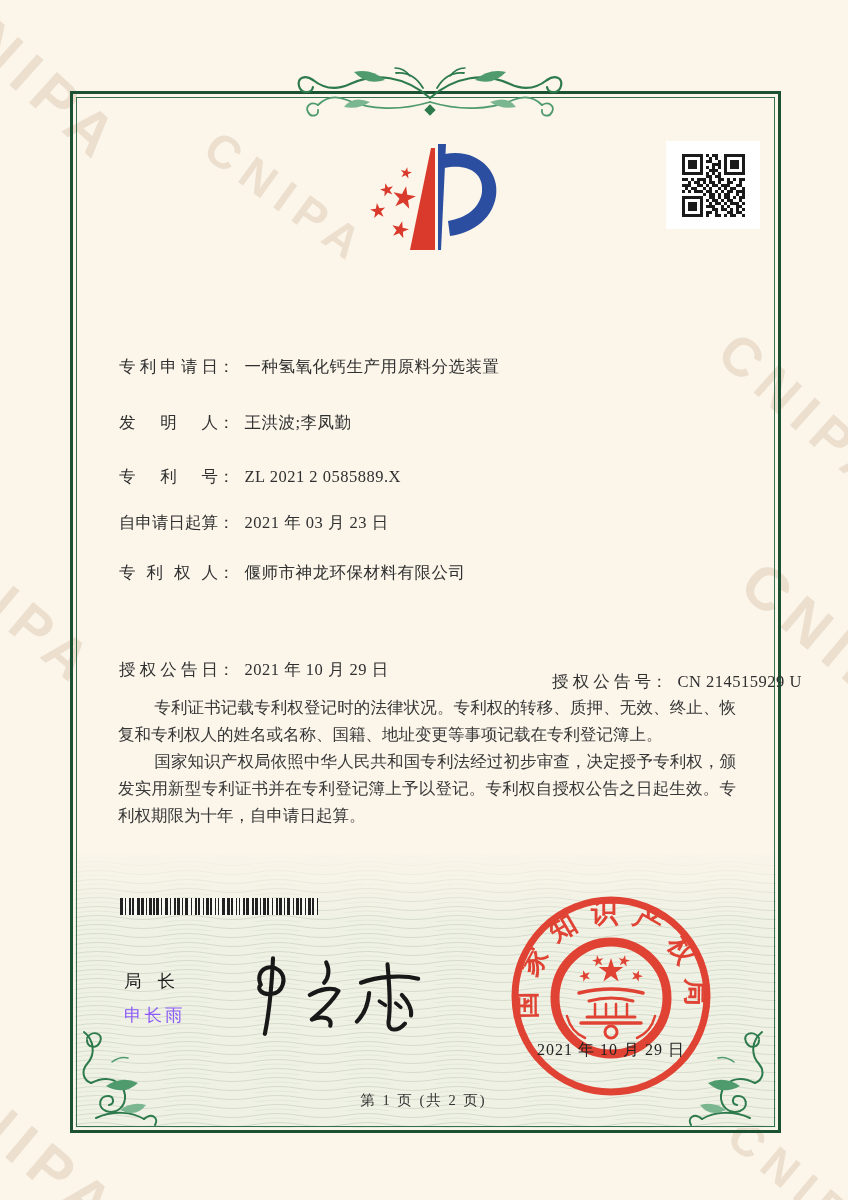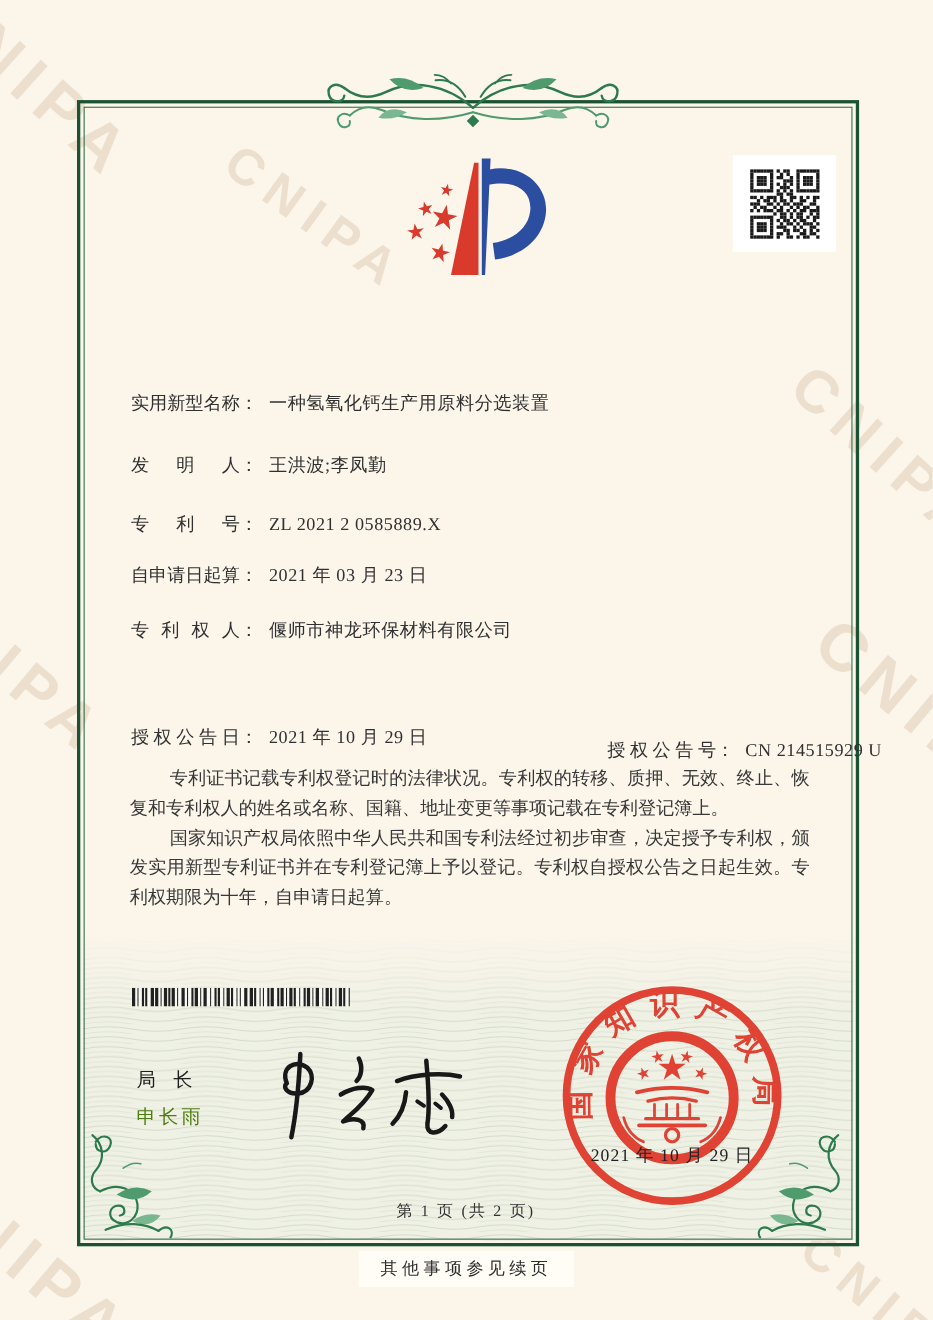--- a/index.html
+++ b/index.html
@@ -35,21 +35,21 @@
   
   .barcode{position:absolute;left:120px;top:898px;width:215px;height:17px;display:flex;align-items:stretch;
            overflow:hidden;}
   .bc-bar{background:#212121;}
   .bc-sp{background:rgba(255,255,255,0.55);}
   
   .wavefade{position:absolute;left:75px;top:850px;width:701px;height:70px;
             background:linear-gradient(#fbf5ea,rgba(251,245,234,0));}
   
   .signer-title{position:absolute;left:124px;top:969px;font-size:17.5px;color:#1f1f1f;letter-spacing:16px;}
-  .signer-name{position:absolute;left:124px;top:1003px;font-size:17.5px;color:#4d7c0f;letter-spacing:3px;}
+  .signer-name{position:absolute;left:124px;top:1003px;font-size:17.5px;color:#8b5cf6;letter-spacing:3px;}
   
   .seal-date{position:absolute;left:505px;top:1040px;width:212px;text-align:center;font-size:16px;
              color:#232323;letter-spacing:1px;}
   
   .pagefoot{position:absolute;left:71px;width:705px;top:1091px;text-align:center;font-size:14.5px;
             color:#333;letter-spacing:2px;}
   .contnote{position:absolute;left:50%;transform:translateX(-50%);top:1137px;background:#fffdf6;
             padding:6px 20px;font-size:15.5px;color:#2c2c2c;letter-spacing:4px;white-space:nowrap;}
 </style>
 </head>
@@ -568,21 +568,21 @@
         <div class="qm on"></div>
         <div class="qm on"></div>
         <div class="qm"></div>
         <div class="qm"></div>
         <div class="qm on"></div>
       </div>
   </div>
 
 
   <div class="frow" style="top:356px;">
-    <span class="flabel">实用新型名称</span><span class="fcolon">：</span><span class="fvalue">一种氢氧化钙生产用原料分选装置</span>
+    <span class="flabel">专利申请日</span><span class="fcolon">：</span><span class="fvalue">一种氢氧化钙生产用原料分选装置</span>
   </div>
   <div class="frow" style="top:412px;">
     <span class="flabel">发明人</span><span class="fcolon">：</span><span class="fvalue">王洪波;李凤勤</span>
   </div>
   <div class="frow" style="top:466px;">
     <span class="flabel">专利号</span><span class="fcolon">：</span><span class="fvalue">ZL 2021 2 0585889.X</span>
   </div>
   <div class="frow" style="top:512px;">
     <span class="flabel">自申请日起算</span><span class="fcolon">：</span><span class="fvalue">2021 年 03 月 23 日</span>
   </div>
@@ -741,15 +741,14 @@
         <path d="M-24,19 H24" stroke-width="3"></path>
         <path d="M-30,25 H30" stroke-width="3.5"></path>
         <circle cy="34" r="6" stroke-width="3"></circle>
         <path d="M-44,18 Q-40,34 -26,40 M44,18 Q40,34 26,40" stroke-width="2.5"></path>
       </g>
     </g>
   </svg>
   <div class="seal-date">2021 年 10 月 29 日</div>
 
   <div class="pagefoot">第 1 页 (共 2 页)</div>
-  <div class="contnote">其他事项参见续页</div>
 
 </div>
 
 </body></html>

